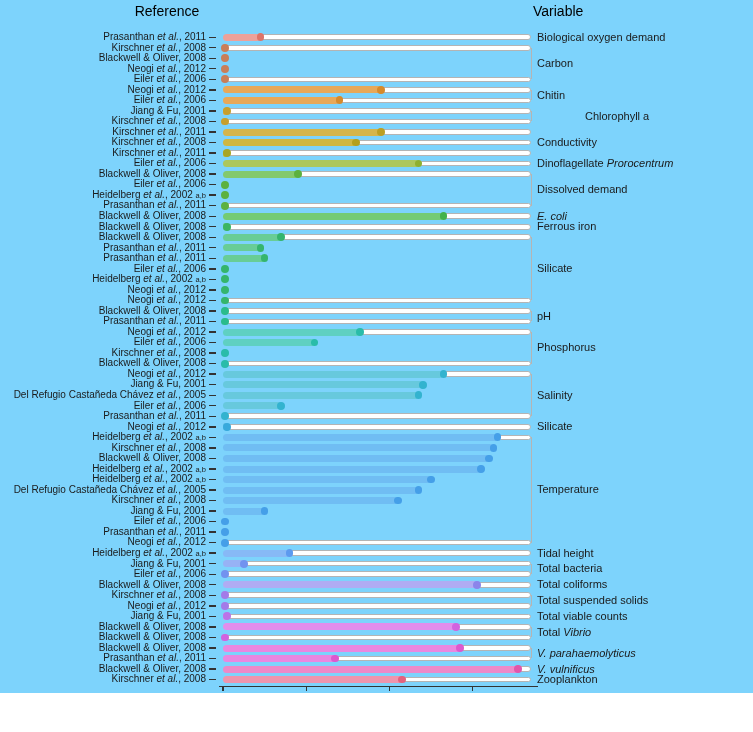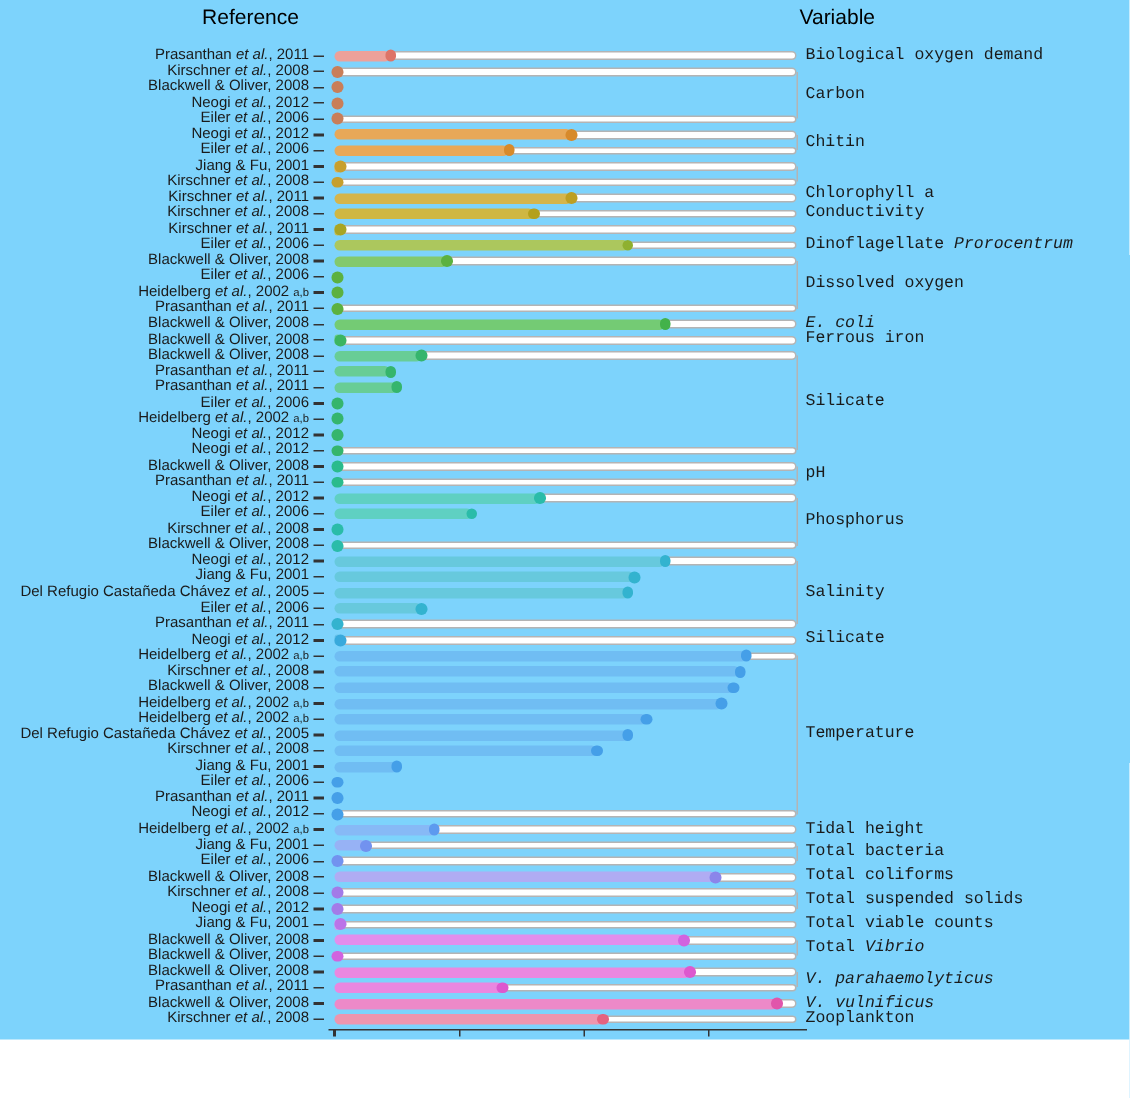--- a/index.html
+++ b/index.html
@@ -9,21 +9,21 @@
   .hdr-ref{left:108px;width:118px;text-align:center;}
   .hdr-var{left:533px;}
   .ref{position:absolute;left:0;width:206px;text-align:right;font-size:10px;line-height:10.5px;color:#1a1a1a;white-space:nowrap;z-index:4;}
   .it{font-style:italic;}
   .sub{font-size:7.5px;}
   .rtick{position:absolute;left:209px;width:7px;height:1.4px;background:#333;z-index:4;}
   .conn{position:absolute;height:5.6px;border:1px solid #b4b4b4;border-radius:3px;box-sizing:border-box;z-index:1;background:#fff;}
   .bar{position:absolute;height:7px;border-radius:3.5px;z-index:2;}
   .dot{position:absolute;width:7.8px;height:7.8px;border-radius:50%;z-index:3;}
   .brk{position:absolute;left:531px;width:0;border-left:1.3px solid #b4b4b4;z-index:1;}
-  .vlab{position:absolute;left:537px;font-size:11px;line-height:13px;color:#1a1a1a;white-space:nowrap;z-index:4;font-family:Liberation Mono, monospace;}
+  .vlab{position:absolute;left:537px;font-size:11px;line-height:13px;color:#1a1a1a;white-space:nowrap;z-index:4;}
   .axline{position:absolute;left:219px;top:686px;width:319px;height:1.2px;background:#333;}
   .xtick{position:absolute;top:686px;width:1.3px;height:5px;background:#333;}
   .xticklab{position:absolute;top:693px;width:30px;text-align:center;font-size:11px;color:#1a1a1a;}
   .axis-title{position:absolute;left:233px;width:290px;top:707px;text-align:center;font-size:15px;color:#1a1a1a;}
 </style>
 </head>
 <body>
 
 <div id="figure">
   <div class="hdr hdr-ref">Reference</div>
@@ -66,21 +66,21 @@
       <div class="ref" style="top: 105.71px;"><span>Jiang &amp; Fu, 2001</span></div>
       <div class="rtick" style="top: 110.21px;"></div>
       <div class="conn" style="left: 227.16px; width: 303.84px; top: 108.11px;"></div>
       <div class="bar" style="left: 223px; width: 4.16px; top: 107.51px; background: rgb(221, 180, 92);"></div>
       <div class="dot" style="left: 223.26px; top: 107.01px; background: rgb(199, 159, 45);"></div>
       <div class="ref" style="top: 116.24px;"><span>Kirschner </span><span class="it">et al.</span><span>, 2008</span></div>
       <div class="rtick" style="top: 120.74px;"></div>
       <div class="conn" style="left: 225.08px; width: 305.92px; top: 118.64px;"></div>
       <div class="dot" style="left: 221.18px; top: 117.54px; background: rgb(199, 159, 45);"></div>
       <div class="brk" style="top: 110.91px; height: 10.53px;"></div>
-      <div class="vlab" style="top: 123px;"><span>Chlorophyll a</span></div>
+      <div class="vlab" style="top: 110px; margin-left: 48px;"><span>Chlorophyll a</span></div>
       <div class="ref" style="top: 126.77px;"><span>Kirschner </span><span class="it">et al.</span><span>, 2011</span></div>
       <div class="rtick" style="top: 131.27px;"></div>
       <div class="conn" style="left: 381.08px; width: 149.92px; top: 129.17px;"></div>
       <div class="bar" style="left: 223px; width: 158.08px; top: 128.57px; background: rgb(213, 181, 75);"></div>
       <div class="dot" style="left: 377.18px; top: 128.07px; background: rgb(189, 159, 34);"></div>
       <div class="ref" style="top: 137.3px;"><span>Kirschner </span><span class="it">et al.</span><span>, 2008</span></div>
       <div class="rtick" style="top: 141.8px;"></div>
       <div class="conn" style="left: 356.12px; width: 174.88px; top: 139.7px;"></div>
       <div class="bar" style="left: 223px; width: 133.12px; top: 139.1px; background: rgb(207, 183, 66);"></div>
       <div class="dot" style="left: 352.22px; top: 138.6px; background: rgb(180, 160, 28);"></div>
@@ -105,21 +105,21 @@
       <div class="rtick" style="top: 183.92px;"></div>
       <div class="dot" style="left: 221.18px; top: 180.72px; background: rgb(92, 177, 63);"></div>
       <div class="ref" style="top: 189.95px;"><span>Heidelberg </span><span class="it">et al.</span><span>, 2002 </span><span class="sub">a,b</span></div>
       <div class="rtick" style="top: 194.45px;"></div>
       <div class="dot" style="left: 221.18px; top: 191.25px; background: rgb(92, 177, 63);"></div>
       <div class="ref" style="top: 200.48px;"><span>Prasanthan </span><span class="it">et al.</span><span>, 2011</span></div>
       <div class="rtick" style="top: 204.98px;"></div>
       <div class="conn" style="left: 225.08px; width: 305.92px; top: 202.88px;"></div>
       <div class="dot" style="left: 221.18px; top: 201.78px; background: rgb(92, 177, 63);"></div>
       <div class="brk" style="top: 174.09px; height: 31.59px;"></div>
-      <div class="vlab" style="top: 183.385px;"><span>Dissolved oxygen</span></div>
+      <div class="vlab" style="top: 183.385px;"><span>Dissolved demand</span></div>
       <div class="ref" style="top: 211.01px;"><span>Blackwell &amp; Oliver, 2008</span></div>
       <div class="rtick" style="top: 215.51px;"></div>
       <div class="conn" style="left: 443.48px; width: 87.52px; top: 213.41px;"></div>
       <div class="bar" style="left: 223px; width: 220.48px; top: 212.81px; background: rgb(116, 203, 116);"></div>
       <div class="dot" style="left: 439.58px; top: 212.31px; background: rgb(67, 178, 74);"></div>
       <div class="vlab" style="top: 209.71px;"><span class="it">E. coli</span></div>
       <div class="ref" style="top: 221.54px;"><span>Blackwell &amp; Oliver, 2008</span></div>
       <div class="rtick" style="top: 226.04px;"></div>
       <div class="conn" style="left: 227.16px; width: 303.84px; top: 223.94px;"></div>
       <div class="bar" style="left: 223px; width: 4.16px; top: 223.34px; background: rgb(111, 206, 139);"></div>

